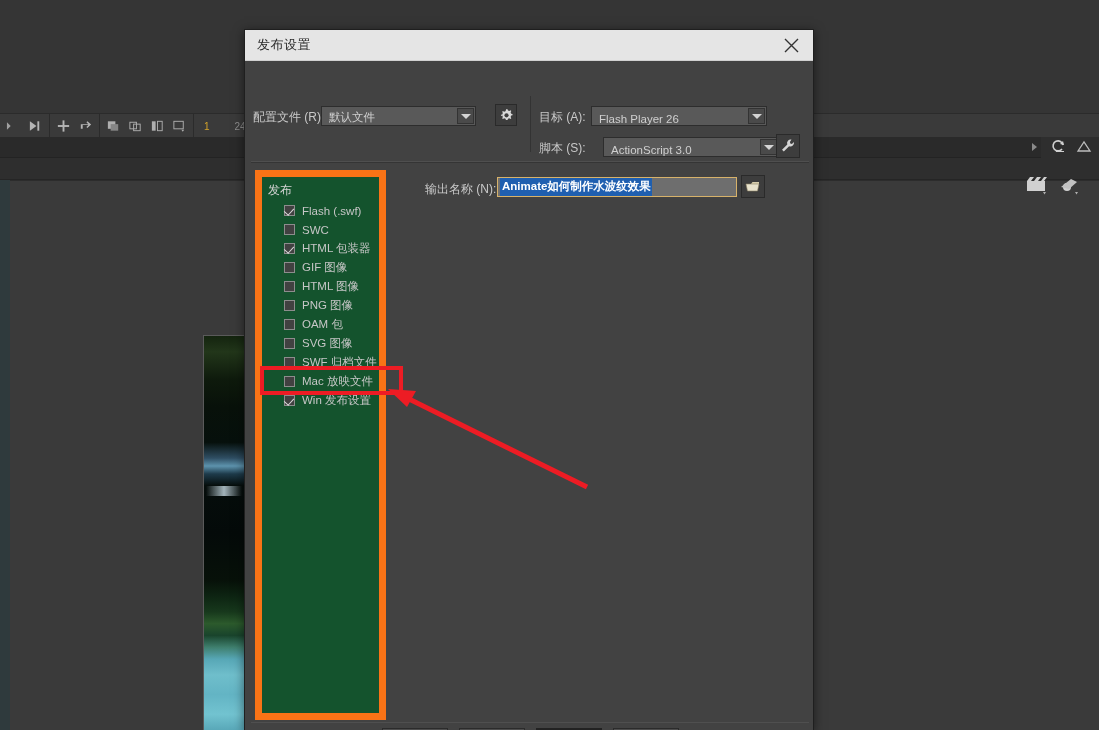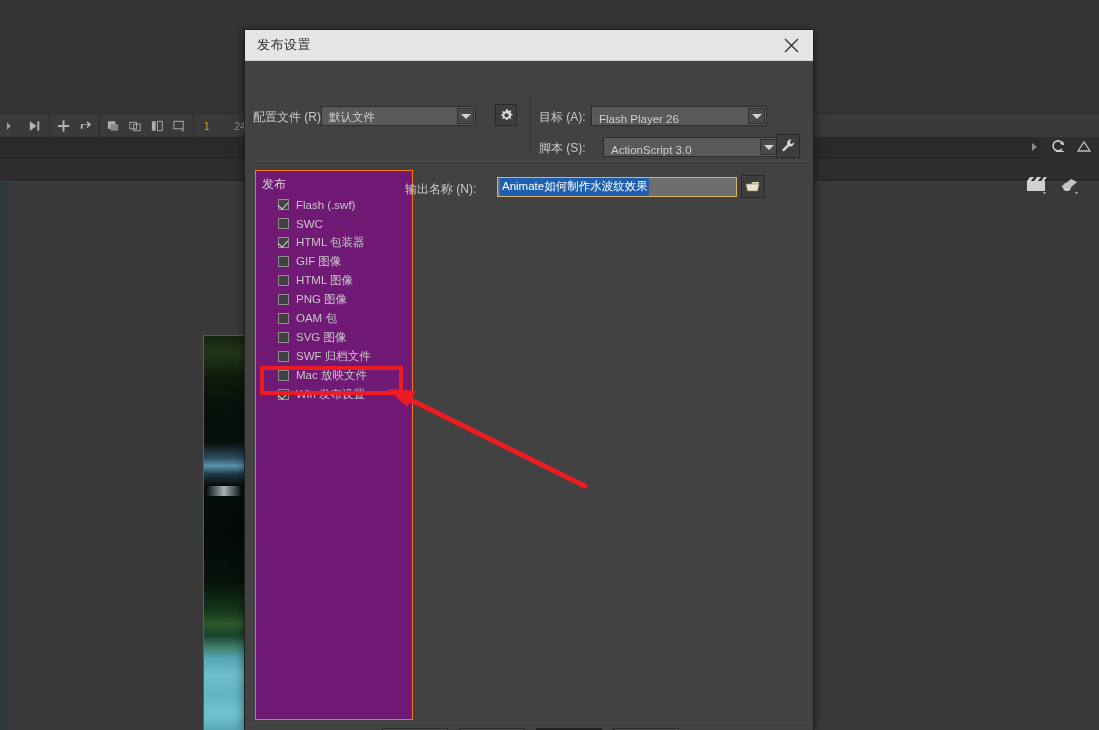--- a/index.html
+++ b/index.html
@@ -107,43 +107,43 @@
   #script-combo{position:absolute;left:346px;top:107px;width:176px;margin-left:12px;}
   #wrench-btn{position:absolute;left:531px;top:104px;width:24px;height:24px;
     background:#3d3d3d;border:1px solid #2a2a2a;box-sizing:border-box;
     display:flex;align-items:center;justify-content:center;cursor:pointer;}
 
   #dlg-hdiv{position:absolute;left:6px;top:131px;width:558px;height:1px;background:#4f4f4f;}
   #dlg-hdiv2{position:absolute;left:6px;top:132px;width:558px;height:1px;background:#353535;}
 
   
   #format-panel{
-    position:absolute;left:10px;top:140px;width:158px;height:550px;
-    background:#701a75;border:1px solid #f97316;box-sizing:border-box;overflow:hidden;
+    position:absolute;left:10px;top:140px;width:131px;height:550px;
+    background:#14532d;border:7px solid #f97316;box-sizing:border-box;overflow:hidden;
   }
   .grp-title{color:#d2d2d2;font-size:12px;padding:5px 0 2px 6px;}
   .cbrow{display:flex;align-items:center;height:19px;padding-left:22px;cursor:pointer;}
   .cbox{
     width:11px;height:11px;background:#414141;border:1px solid #8d8d8d;box-sizing:border-box;
     margin-right:7px;position:relative;flex:0 0 auto;
   }
   .cbox.on::after{
     content:"";position:absolute;left:1px;top:0px;width:5px;height:8px;
     border:solid #d9d9d9;border-width:0 1.6px 1.6px 0;transform:rotate(42deg);
   }
   .cblabel{color:#c6c6c6;font-size:11.5px;white-space:nowrap;}
 
   
-  #out-label{position:absolute;left:160px;top:151px;}
+  #out-label{position:absolute;left:180px;top:151px;}
   #out-field{
     position:absolute;left:252px;top:147px;width:240px;height:20px;
     background:#6e6e6e;border:1px solid #d7b26a;box-sizing:border-box;
     display:flex;align-items:center;padding-left:2px;overflow:hidden;
   }
-  #out-value{background:#1f5fb0;color:#ffffff;font-size:11.5px;padding:1px 1px 2px 2px;white-space:nowrap;}
+  #out-value{background:#1f5fb0;color:#ffffff;font-size:11.5px;padding:1px 1px 2px 2px;white-space:nowrap;font-weight:bold;}
   #out-browse{
     position:absolute;left:496px;top:145px;width:24px;height:23px;
     background:#3d3d3d;border:1px solid #2a2a2a;box-sizing:border-box;
     display:flex;align-items:center;justify-content:center;cursor:pointer;
   }
 
   
   #dlg-footer-line{position:absolute;left:6px;top:692px;width:558px;height:1px;background:#4f4f4f;}
   #dlg-buttons{position:absolute;left:0;top:698px;width:570px;display:flex;justify-content:center;gap:11px;}
   .dbtn{

